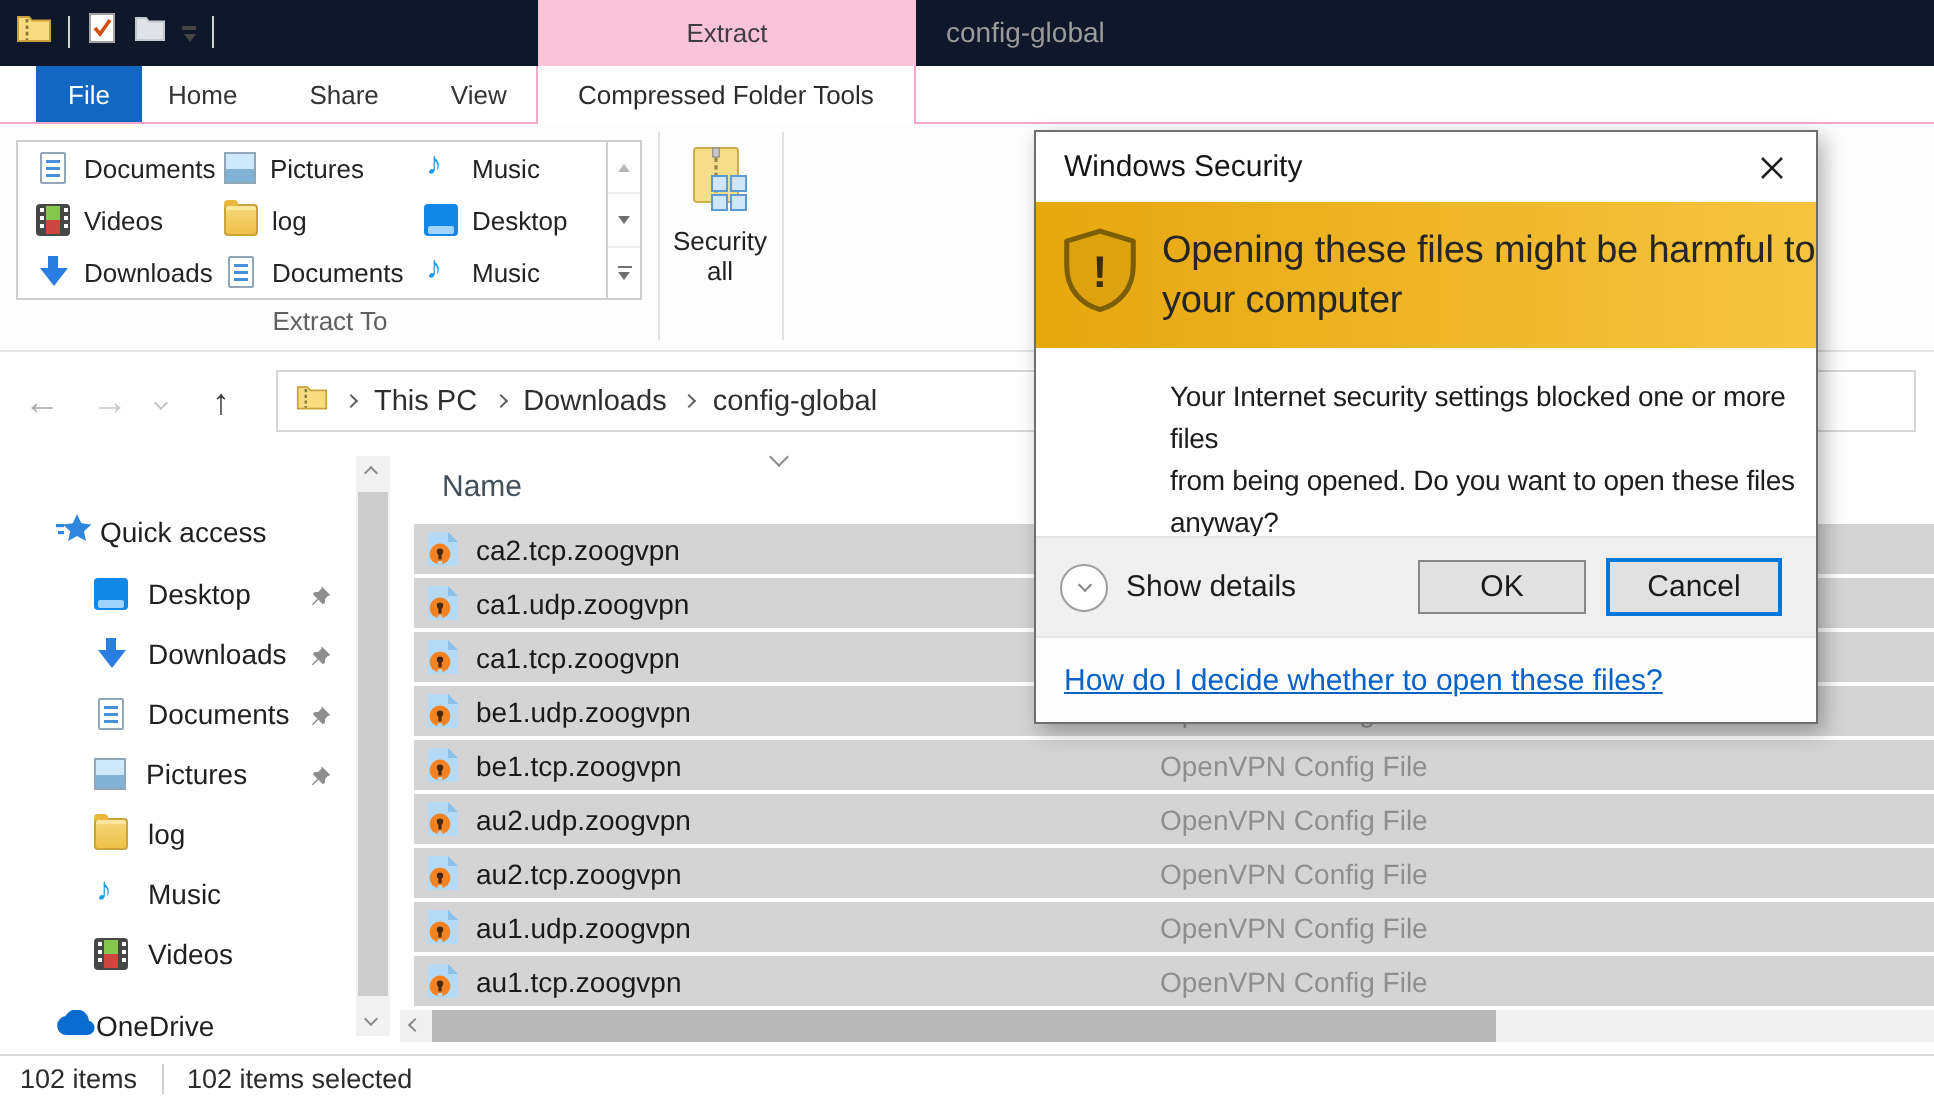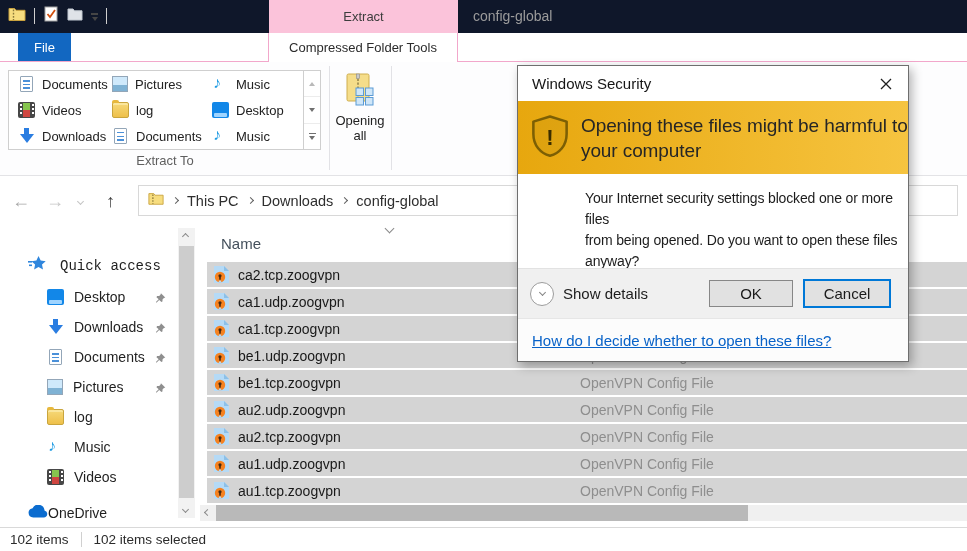--- a/index.html
+++ b/index.html
@@ -83,21 +83,21 @@
   .nav-arrow{position:absolute;top:0;height:50px;display:flex;align-items:center;font-size:18px;}
   .addrbar{position:absolute;left:138px;top:9px;width:820px;height:31px;border:1px solid #d8d8d8;background:#fff;
      display:flex;align-items:center;padding-left:9px;}
   .crumbs{display:flex;align-items:center;}
   .crumb-sep{padding:0 9px;display:flex;align-items:center;}
   .crumb{font-size:14.5px;color:#2e2e2e;}
 
   
   .sidebar{position:absolute;left:0;top:250px;width:177px;}
   .side-row{height:30px;display:flex;align-items:center;font-size:14px;color:#1f1f1f;position:relative;}
-  .side-qa{height:32px;padding-left:28px;gap:12px;font-family:Liberation Mono, monospace;}
+  .side-qa{height:32px;padding-left:28px;gap:2px;}
   .side-child{padding-left:47px;gap:10px;}
   .side-one{position:absolute;left:0;top:498px;width:177px;height:30px;display:flex;align-items:center;
      padding-left:28px;font-size:14px;color:#1f1f1f;}
   .pin-wrap{position:absolute;left:155px;top:9px;}
   .side-scroll{position:absolute;left:178px;top:228px;width:17px;height:290px;background:#f2f2f2;}
   .ss-thumb{position:absolute;left:1px;top:18px;width:15px;height:252px;background:#cdcdcd;}
   .ss-up{position:absolute;left:5px;top:6px;}
   .ss-down{position:absolute;left:5px;bottom:6px;}
 
   
@@ -166,20 +166,26 @@
           <span class="tri-down"></span>
         </span>
       <span class="qat-sep"></span>
     </div>
     <div class="ctx-header">Extract</div>
     <div class="win-title">config-global</div>
   </div>
 
   <div class="tabrow">
     <div class="tab-file">File</div>
+    <div class="tabs-plain">
+
+    <span class="tab-plain">Home</span>
+        <span class="tab-plain">Share</span>
+        <span class="tab-plain">View</span>
+      </div>
     <div class="tab-ctx">Compressed Folder Tools</div>
   </div>
 
   <div class="ribbon">
     <div class="xto-box">
 
         <div class="xto-cell">
           <span class="ic ic-doc"></span>
           <span>Documents</span>
         </div>
@@ -245,21 +251,21 @@
         <rect x="4" y="1" width="22" height="27" rx="1.5" fill="#f5dd8a" stroke="#cfae4e"></rect>
         <line x1="15" y1="2" x2="15" y2="27" stroke="#97854a" stroke-width="1.6" stroke-dasharray="2.2 1.6"></line>
         <rect x="13.4" y="1" width="3.2" height="4.5" fill="#c9c9c9" stroke="#8a8a8a" stroke-width="0.6"></rect>
         <g fill="#cfe6f8" stroke="#5b9bd5">
           <rect x="13" y="15" width="7.5" height="7.5"></rect>
               <rect x="22.5" y="15" width="7.5" height="7.5"></rect>
           <rect x="13" y="24.5" width="7.5" height="7.5"></rect>
               <rect x="22.5" y="24.5" width="7.5" height="7.5"></rect>
         </g>
           </svg></span>
-      <span class="xa-label">Opening all</span>
+      <span class="xa-label">Security all</span>
     </div>
     <div class="rib-sep" style="left:391px"></div>
   </div>
 
   <div class="navrow">
     <span class="nav-arrow" style="left:12px;color:#a9a9a9">←</span>
     <span class="nav-arrow" style="left:46px;color:#c8c8c8">→</span>
     <span class="nav-arrow" style="left:78px">
         <span class="chev sz5 c-light"></span>
       </span>

